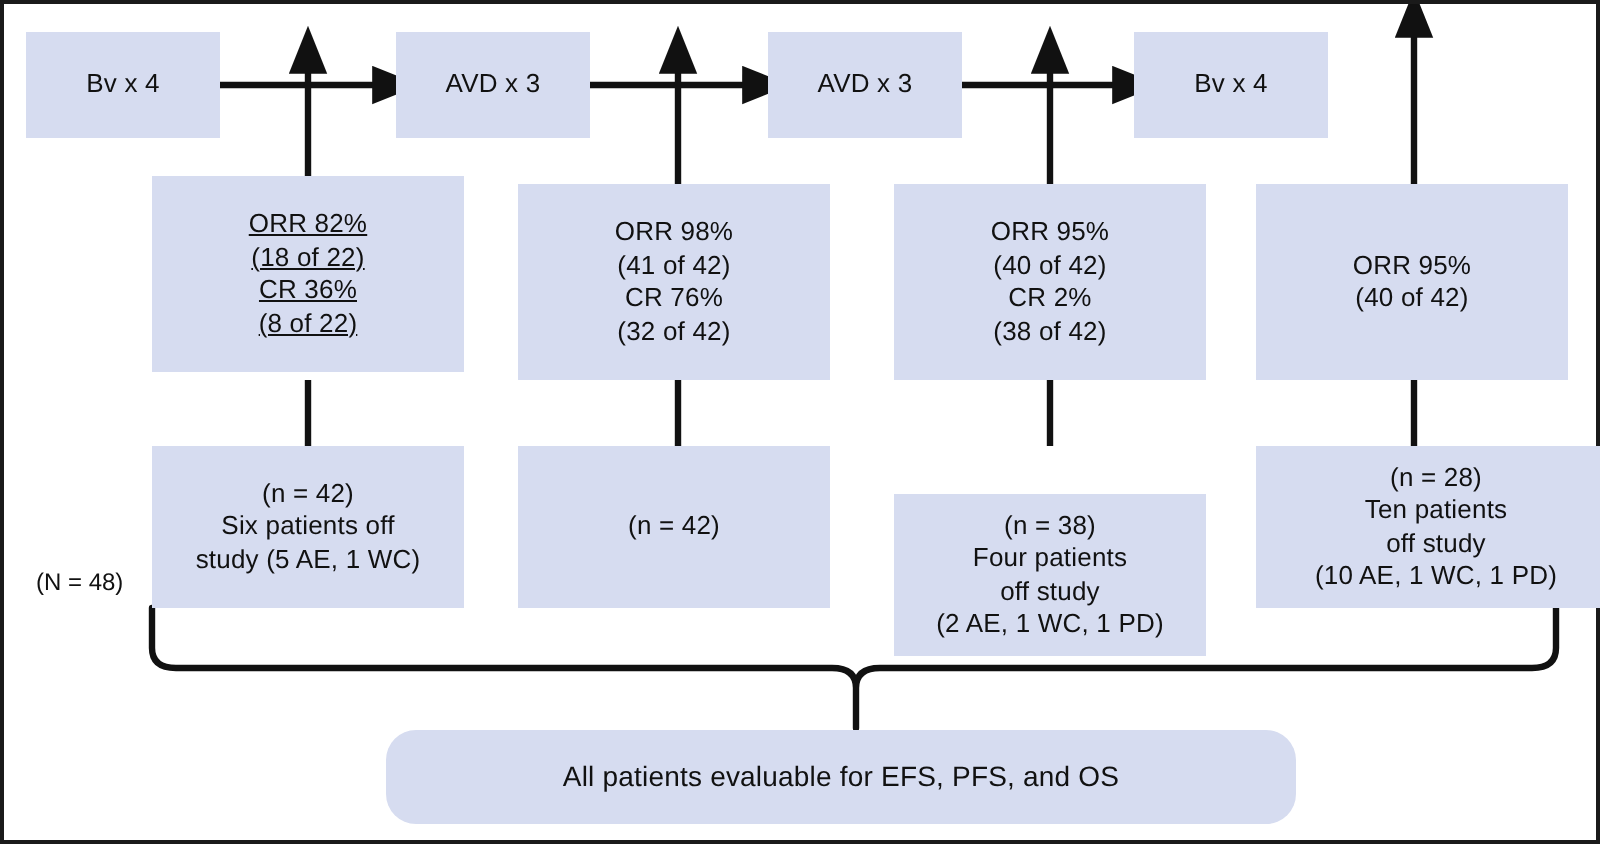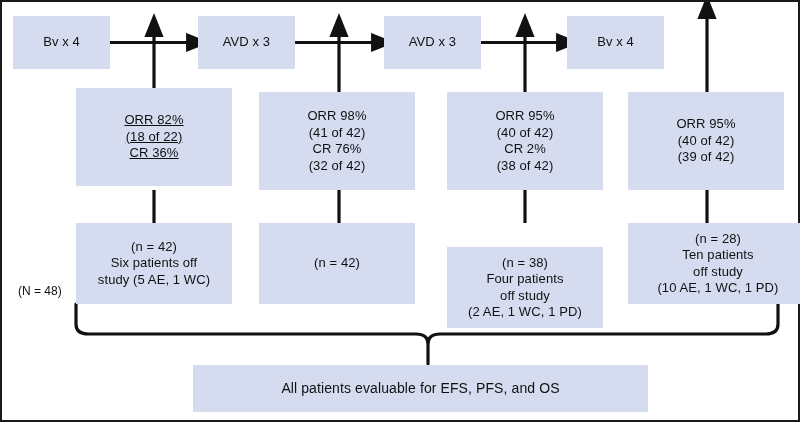--- a/index.html
+++ b/index.html
@@ -154,20 +154,21 @@
     <div class="lines">
       <span>Bv x 4</span>
     </div>
   </div>
 
   <div class="box" style="left:76px; top:86px; width:156px; height:98px;text-decoration:underline;">
     <div class="lines">
       <span>ORR 82%</span>
       <span>(18 of 22)</span>
       <span>CR 36%</span>
+      <span>(8 of 22)</span>
     </div>
   </div>
 
   <div class="box" style="left:259px; top:90px; width:156px; height:98px;">
     <div class="lines">
       <span>ORR 98%</span>
       <span>(41 of 42)</span>
       <span>CR 76%</span>
       <span>(32 of 42)</span>
     </div>
@@ -179,21 +180,20 @@
       <span>(40 of 42)</span>
       <span>CR 2%</span>
       <span>(38 of 42)</span>
     </div>
   </div>
 
   <div class="box" style="left:628px; top:90px; width:156px; height:98px;">
     <div class="lines">
       <span>ORR 95%</span>
       <span>(40 of 42)</span>
-      <span>(39 of 42)</span>
     </div>
   </div>
 
   <div class="plain-label" style="left:18px; top:254px;">
     <span>(N = 48)</span>
   </div>
 
   <div class="box" style="left:76px; top:221px; width:156px; height:81px;">
     <div class="lines">
       <span>(n = 42)</span>
@@ -219,19 +219,19 @@
 
   <div class="box" style="left:628px; top:221px; width:180px; height:81px;">
     <div class="lines">
       <span>(n = 28)</span>
       <span>Ten patients</span>
       <span>off study</span>
       <span>(10 AE, 1 WC, 1 PD)</span>
     </div>
   </div>
 
-  <div class="box" style="left:193px; top:363px; width:455px; height:47px; font-size:14px;">
+  <div class="box" style="left:193px; top:363px; width:455px; height:47px; font-size:14px;border-radius:15px;">
     <div class="lines">
       <span>All patients evaluable for EFS, PFS, and OS</span>
     </div>
   </div>
 
 </div>
 
 </body></html>

